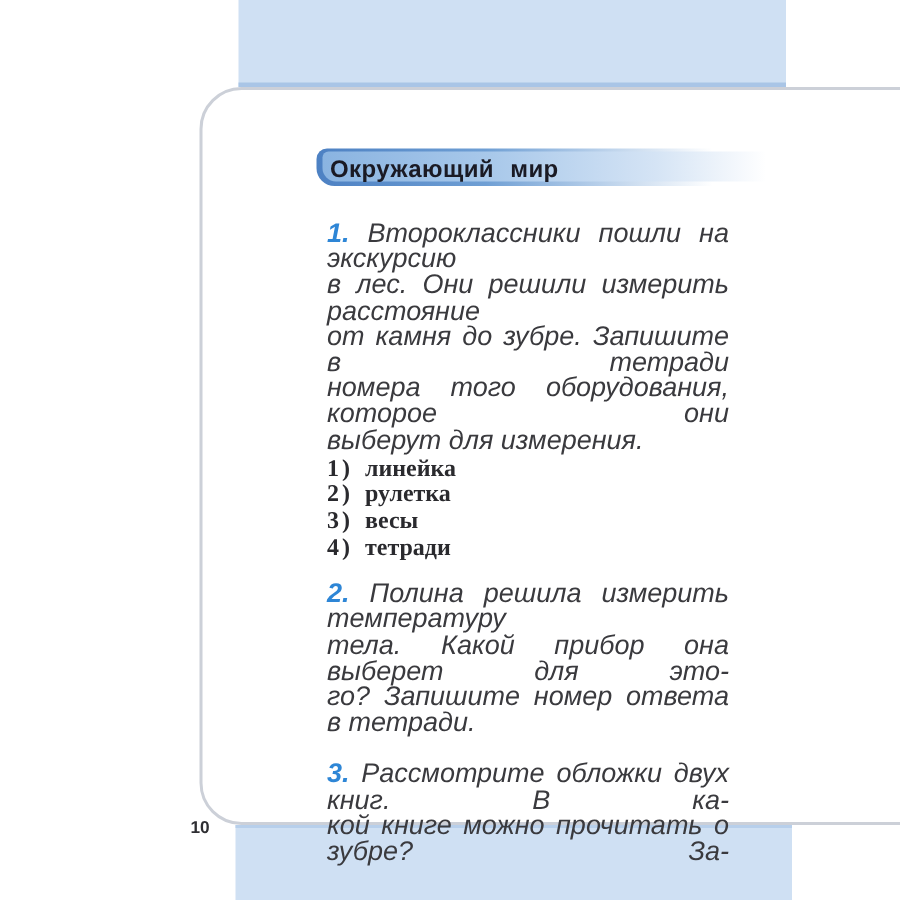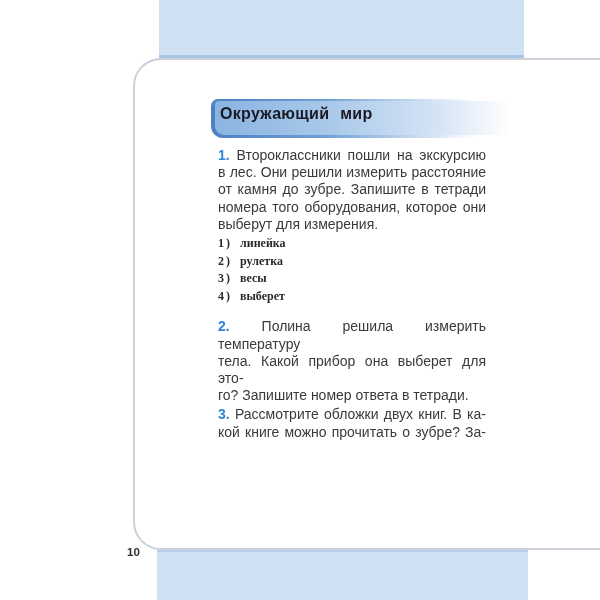--- a/index.html
+++ b/index.html
@@ -34,21 +34,21 @@
     box-sizing: border-box;
     background: #ffffff;
     border: 2px solid #ccd0d8;
     border-radius: 28px;
     z-index: 1;
   }
 
   
   .band {
     position: absolute; left: 211px; top: 99px;
-    width: 322px; height: 39px;
+    width: 322px; height: 25px;
     z-index: 2;
   }
   .band-edge {
     position: absolute; left: 0; top: 0; right: 0; bottom: 0;
     border-radius: 7px 0 0 12px;
     background: linear-gradient(90deg, #4d81c3 0%, #6f9fd4 35%, rgba(190,212,238,0) 82%);
   }
   .band-face {
     position: absolute; left: 4px; top: 2px; right: 0; bottom: 3px;
     border-radius: 4px 0 0 9px;
@@ -65,40 +65,41 @@
     color: #1a1a24;
   }
 
   
   .content {
     position: absolute; left: 218px; top: 147px;
     width: 268px;
     z-index: 2;
   }
   .question + .question { margin-top: 13px; }
-  .question:nth-child(3) { margin-top: 2px; }
+  .question:nth-child(3) { margin-top: 17px; }
 
   .qline {
-    font-size: 14px;
+    font-size: 18px;
     line-height: 17.2px;
     color: #3a3a3e;
     text-align: justify;
     text-align-last: justify;
+    font-style: italic;
   }
   .qline.last { text-align-last: left; }
   .qnum {
     color: #2e86d6;
     font-weight: bold;
   }
 
   .options { margin-top: 2px; }
   .option {
     font-family: "Liberation Serif", serif;
     font-weight: bold;
-    font-size: 12px;
+    font-size: 16px;
     line-height: 17.6px;
     color: #2a2a2e;
   }
   .opt-num {
     display: inline-block;
     letter-spacing: 2px;
     margin-right: 8px;
   }
 
   .page-num {
@@ -129,21 +130,21 @@
         <div class="qline"><span class="qnum">1.</span> Второклассники пошли на экскурсию</div>
         <div class="qline">в лес. Они решили измерить расстояние</div>
         <div class="qline">от камня до зубре. Запишите в тетради</div>
         <div class="qline">номера того оборудования, которое они</div>
         <div class="qline last">выберут для измерения.</div>
       </div>
     <div class="options">
         <div class="option"><span class="opt-num">1)</span><span class="opt-label">линейка</span></div>
         <div class="option"><span class="opt-num">2)</span><span class="opt-label">рулетка</span></div>
         <div class="option"><span class="opt-num">3)</span><span class="opt-label">весы</span></div>
-        <div class="option"><span class="opt-num">4)</span><span class="opt-label">выберет</span></div>
+        <div class="option"><span class="opt-num">4)</span><span class="opt-label">тетради</span></div>
       </div>
   </section>
 
   <section class="question">
     <div>
         <div class="qline"><span class="qnum">2.</span> Полина решила измерить температуру</div>
         <div class="qline">тела. Какой прибор она выберет для это-</div>
         <div class="qline last">го? Запишите номер ответа в тетради.</div>
       </div>
   </section>

